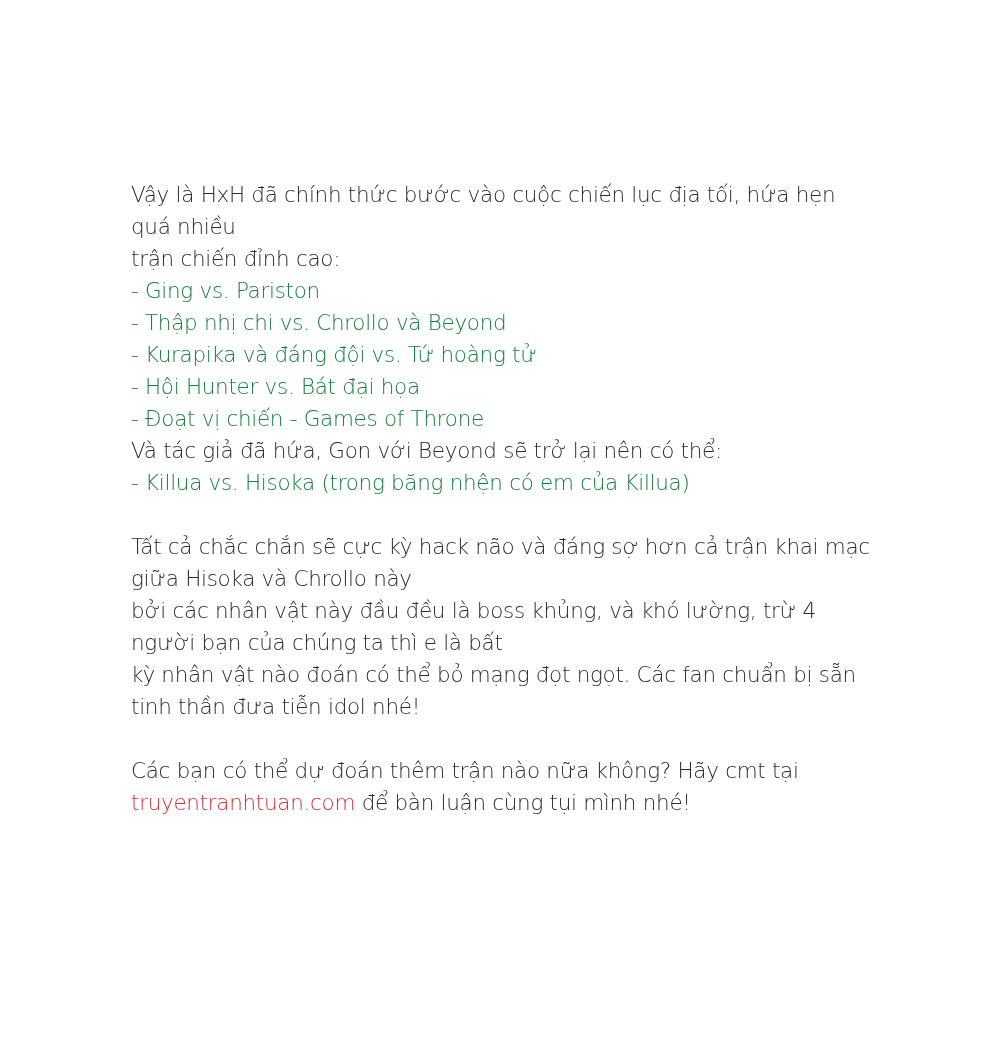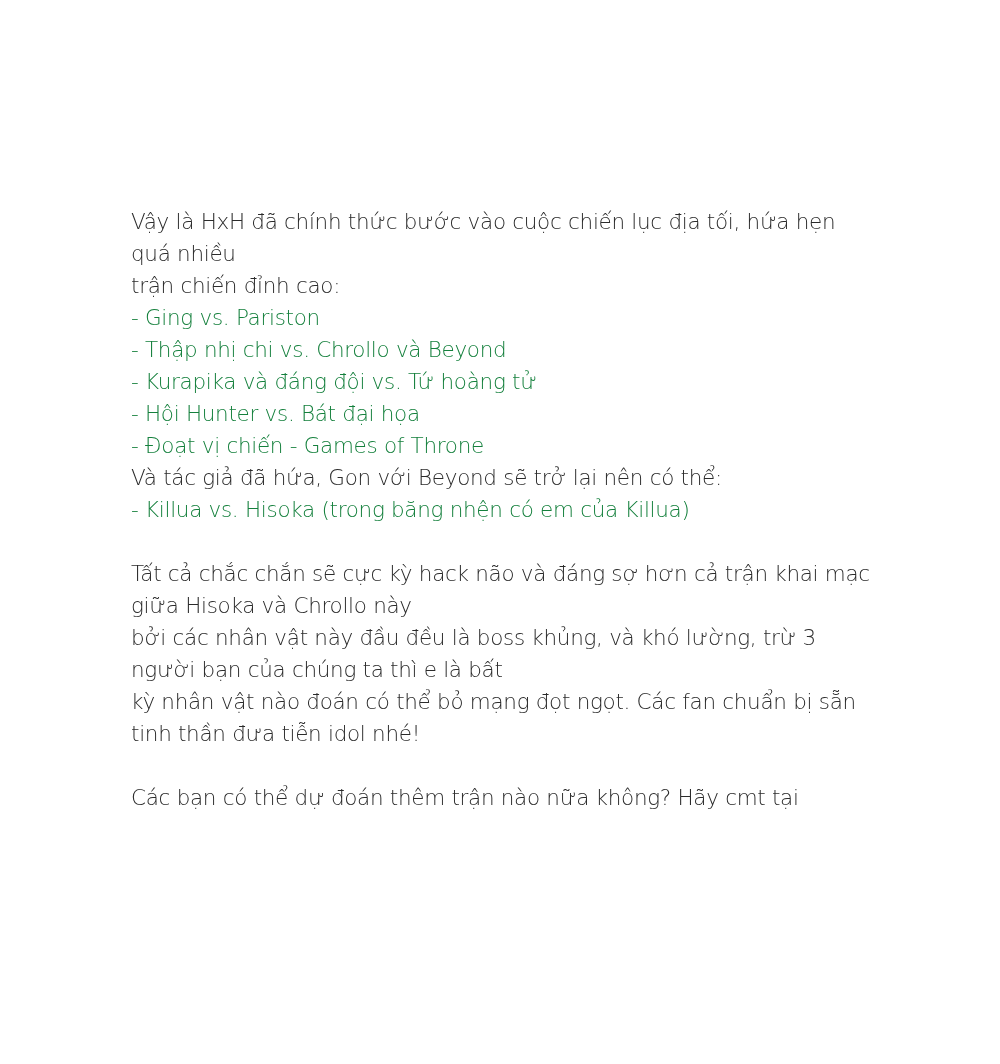--- a/index.html
+++ b/index.html
@@ -17,21 +17,20 @@
     .article {
       position: absolute;
       left: 131px;
       top: 179px;
       width: 740px;
       font-size: 21.5px;
       line-height: 32px;
       color: #2b2b2b;
       font-weight: 300;
       letter-spacing: -0.3px;
-      margin-top: 27px;
     }
     .line {
       display: block;
       white-space: normal;
     }
     .red {
       color: #15803d;
     }
     .spacer {
       display: block;
@@ -63,22 +62,23 @@
   <span class="line">Và tác giả đã hứa, Gon với Beyond sẽ trở lại nên có thể:</span>
 
   <div>
     <span class="line red">- Killua vs. Hisoka (trong băng nhện có em của Killua)</span>
   </div>
 
   <span class="spacer"></span>
 
   <div>
     <span class="line">Tất cả chắc chắn sẽ cực kỳ hack não và đáng sợ hơn cả trận khai mạc giữa Hisoka và Chrollo này</span>
-    <span class="line">bởi các nhân vật này đầu đều là boss khủng, và khó lường, trừ 3 người bạn của chúng ta thì e là bất</span>
+    <span class="line">bởi các nhân vật này đầu đều là boss khủng, và khó lường, trừ 4 người bạn của chúng ta thì e là bất</span>
     <span class="line">kỳ nhân vật nào đoán có thể bỏ mạng đọt ngọt. Các fan chuẩn bị sẵn tinh thần đưa tiễn idol nhé!</span>
   </div>
 
   <span class="spacer"></span>
 
   <div>
     <span class="line">Các bạn có thể dự đoán thêm trận nào nữa không? Hãy cmt tại</span>
+    <span class="line"><a class="link">truyentranhtuan.com</a><span> để bàn luận cùng tụi mình nhé!</span></span>
   </div>
 </div>
 
 </body></html>

